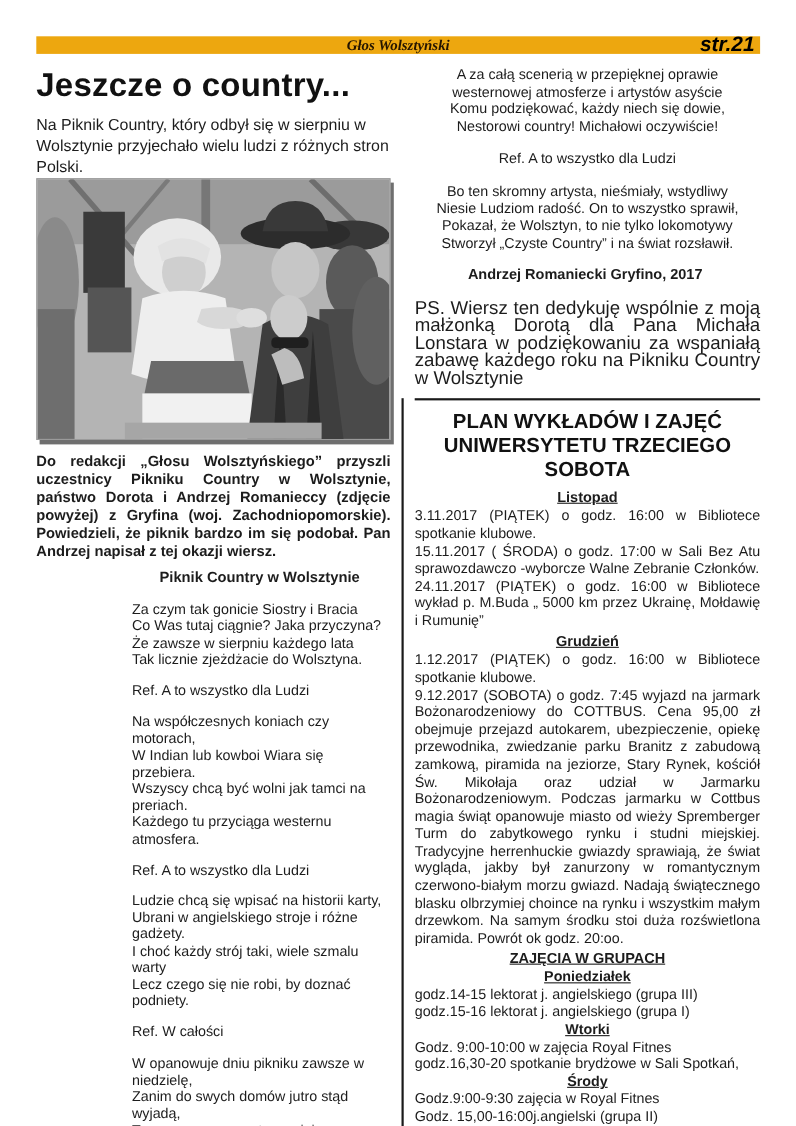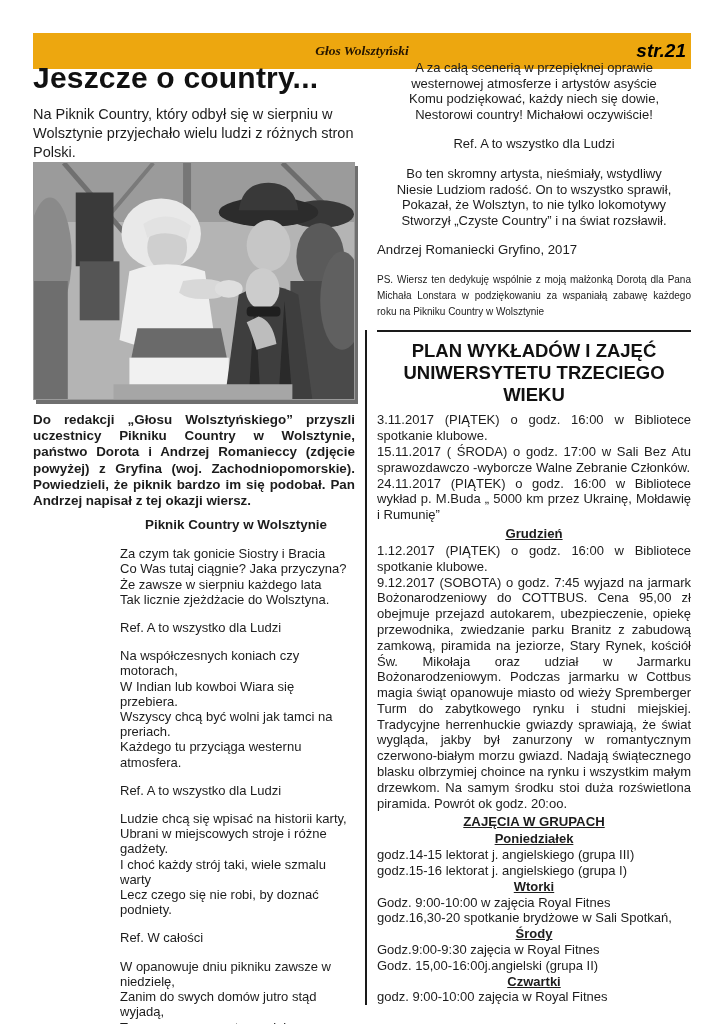--- a/index.html
+++ b/index.html
@@ -6,21 +6,21 @@
   html, body { background: #ffffff; }
   body {
     width: 724px; height: 1024px; overflow: hidden;
     font-family: "Liberation Sans", "DejaVu Sans", sans-serif;
     color: #1c1c1c;
   }
   .page { width: 724px; height: 1024px; position: relative; }
 
   
   .topbar {
-    position: absolute; left: 33px; right: 33px; top: 33px; height: 36px;
+    position: absolute; left: 33px; right: 33px; top: 33px; height: 16px;
     background: #EDA70F;
     display: flex; align-items: center;
   }
   .paper-title {
     position: absolute; left: 50%; transform: translateX(-50%);
     font-family: "Liberation Serif", "DejaVu Serif", serif;
     font-style: italic; font-weight: 700; font-size: 13.5px; color: #241400;
   }
   .page-num {
     margin-left: auto; padding-right: 5px;
@@ -54,23 +54,23 @@
     text-align: justify; margin-bottom: 8px;
   }
   .poem { margin-left: 87px; font-size: 13px; }
   .poem-title { font-weight: 700; font-size: 13.4px; margin: 6px 0 14px 25px; }
   .stanza { margin-bottom: 13px; }
   .stanza .vline { display: block; line-height: 15.2px; }
 
   
   .r-stanza { font-size: 13px; margin-bottom: 14px; text-align: center; }
   .r-stanza .vline { display: block; line-height: 15.6px; }
-  .signature { text-align: left; font-weight: 400; font-size: 13.2px;
+  .signature { text-align: center; font-weight: 700; font-size: 13.2px;
                line-height: 16px; margin: 12px 4px 14px 0; }
-  .ps { font-size: 10px; line-height: 16px; text-align: justify; margin-bottom: 10px; }
+  .ps { font-size: 17px; line-height: 16px; text-align: justify; margin-bottom: 10px; }
 
   
   .plan {
     border-top: 2px solid #1a1a1a; position: relative; padding-top: 8px;
   }
   .plan::before {
     content: ""; position: absolute; left: -12px; top: -2px;
     width: 2px; height: calc(100% + 2px); background: #1a1a1a;
   }
   .plan-title {
@@ -166,21 +166,21 @@
           <span class="vline">Na współczesnych koniach czy motorach,</span>
           <span class="vline">W Indian lub kowboi Wiara się przebiera.</span>
           <span class="vline">Wszyscy chcą być wolni jak tamci na preriach.</span>
           <span class="vline">Każdego tu przyciąga westernu atmosfera.</span>
         </div>
         <div class="stanza">
           <span class="vline">Ref. A to wszystko dla Ludzi</span>
         </div>
         <div class="stanza">
           <span class="vline">Ludzie chcą się wpisać na historii karty,</span>
-          <span class="vline">Ubrani w miejscowych stroje i różne gadżety.</span>
+          <span class="vline">Ubrani w angielskiego stroje i różne gadżety.</span>
           <span class="vline">I choć każdy strój taki, wiele szmalu warty</span>
           <span class="vline">Lecz czego się nie robi, by doznać podniety.</span>
         </div>
         <div class="stanza">
           <span class="vline">Ref. W całości</span>
         </div>
         <div class="stanza">
           <span class="vline">W opanowuje dniu pikniku zawsze w niedzielę,</span>
           <span class="vline">Zanim do swych domów jutro stąd wyjadą,</span>
           <span class="vline">To na mszę uroczystą w miejscowym kościele</span>
@@ -211,23 +211,24 @@
       <div class="signature">
         <span class="vline">Andrzej Romaniecki</span>
         <span class="vline">Gryfino,  2017</span>
       </div>
 
       <p class="ps">PS. Wiersz ten dedykuję wspólnie z moją małżonką Dorotą dla Pana Michała Lonstara w podziękowaniu za wspaniałą zabawę każdego roku na Pikniku Country w Wolsztynie</p>
 
       <div class="plan">
         <div class="plan-title">
           <span class="vline">PLAN WYKŁADÓW I ZAJĘĆ</span>
-          <span class="vline">UNIWERSYTETU TRZECIEGO WIEKU</span>
-        </div>
-
+          <span class="vline">UNIWERSYTETU TRZECIEGO SOBOTA</span>
+        </div>
+
+        <p class="month-heading">Listopad</p>
         <p class="plan-item">3.11.2017 (PIĄTEK) o godz. 16:00 w Bibliotece spotkanie klubowe.</p>
         <p class="plan-item">15.11.2017 ( ŚRODA) o godz. 17:00 w Sali Bez Atu sprawozdawczo -wyborcze Walne Zebranie Członków.</p>
         <p class="plan-item">24.11.2017 (PIĄTEK) o godz. 16:00 w Bibliotece wykład p. M.Buda „ 5000 km przez Ukrainę, Mołdawię i Rumunię”</p>
 
         <p class="month-heading">Grudzień</p>
         <p class="plan-item">1.12.2017 (PIĄTEK) o godz. 16:00 w Bibliotece spotkanie klubowe.</p>
         <p class="plan-item">9.12.2017 (SOBOTA) o godz. 7:45 wyjazd na jarmark Bożonarodzeniowy do COTTBUS. Cena 95,00 zł obejmuje przejazd autokarem, ubezpieczenie, opiekę przewodnika, zwiedzanie parku Branitz z zabudową zamkową, piramida na jeziorze, Stary Rynek, kościół Św. Mikołaja oraz udział w Jarmarku Bożonarodzeniowym. Podczas jarmarku w Cottbus magia świąt opanowuje miasto od wieży Spremberger Turm do zabytkowego rynku i studni miejskiej. Tradycyjne herrenhuckie gwiazdy sprawiają, że świat wygląda, jakby był zanurzony w romantycznym czerwono-białym morzu gwiazd. Nadają świątecznego blasku olbrzymiej choince na rynku i wszystkim małym drzewkom. Na samym środku stoi duża rozświetlona piramida. Powrót ok godz. 20:oo.</p>
 
         <p class="groups-heading">ZAJĘCIA W GRUPACH</p>
 

